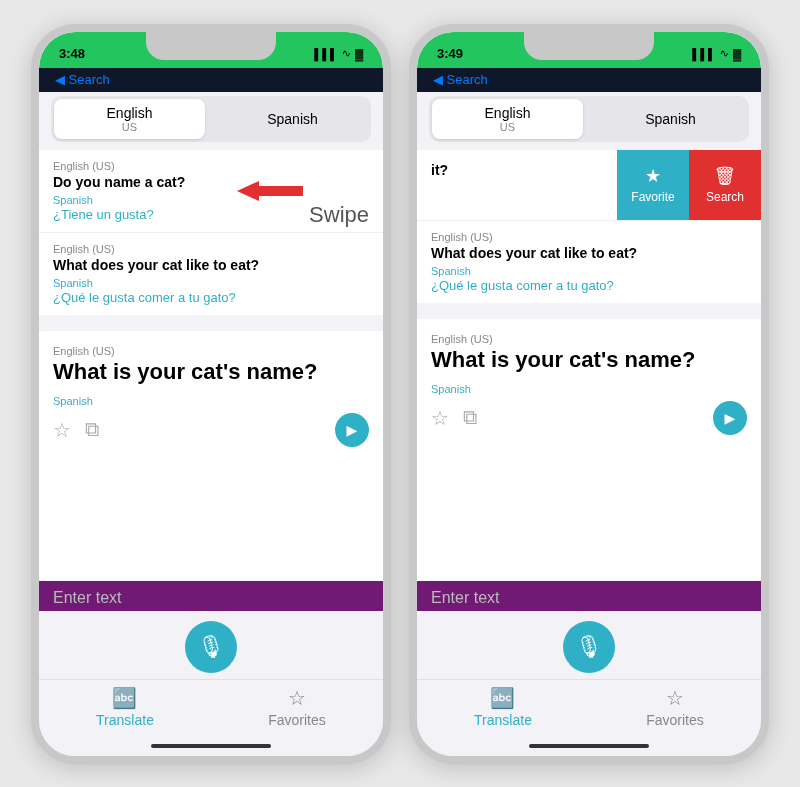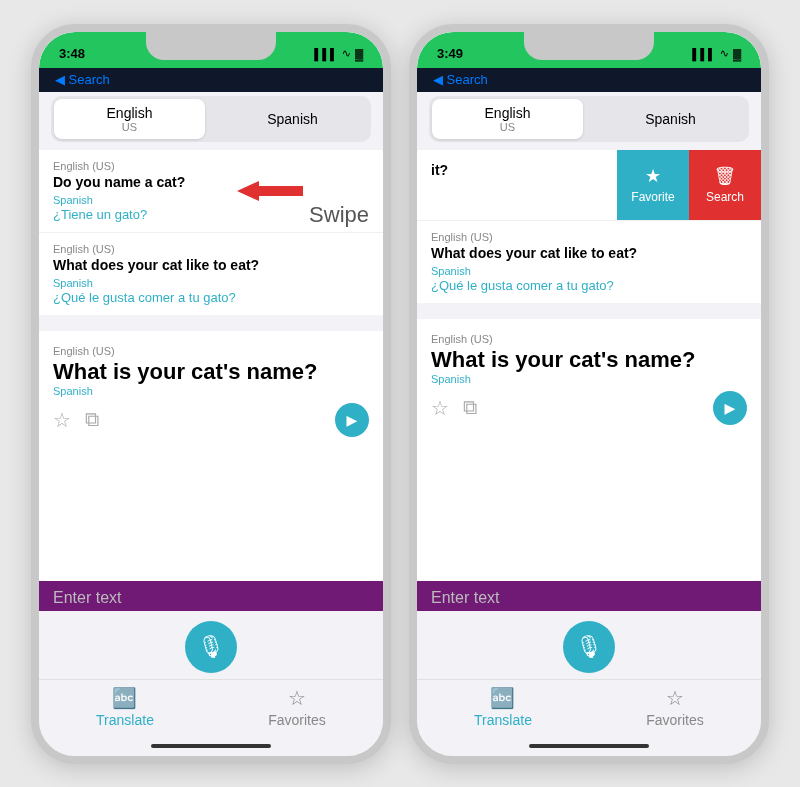--- a/index.html
+++ b/index.html
@@ -216,20 +216,21 @@
     }
     .expanded-en-label {
       font-size: 11px;
       color: #888;
       margin-bottom: 2px;
     }
     .expanded-en {
       font-size: 22px;
       font-weight: 700;
       color: #000;
+      margin-bottom: 10px;
     }
     .expanded-es-label {
       font-size: 11px;
       color: #30b0c7;
       margin-bottom: 4px;
     }
     .expanded-icons {
       display: flex;
       align-items: center;
       gap: 14px;
@@ -370,21 +371,21 @@
           <span class="lang-name">Spanish</span>
         </div>
       </div>
 
       <div class="cards-group">
 
         <div class="card card-with-swipe">
           <div class="card-lang-label">English (US)</div>
           <div class="card-en">Do you name a cat?</div>
           <div class="card-es-label">Spanish</div>
-          <div class="card-es">¿Tiene un gato?</div>
+          <div class="card-es">¿Tiene un gusta?</div>
 
           <div class="swipe-annotation">
             <div style="display:flex;align-items:center;">
               <div style="width:0;height:0;border-top:10px solid transparent;border-bottom:10px solid transparent;border-right:22px solid #e03030;"></div>
               <div style="width:44px;height:10px;background:#e03030;"></div>
             </div>
             <span class="swipe-label">Swipe</span>
           </div>
         </div>
 

